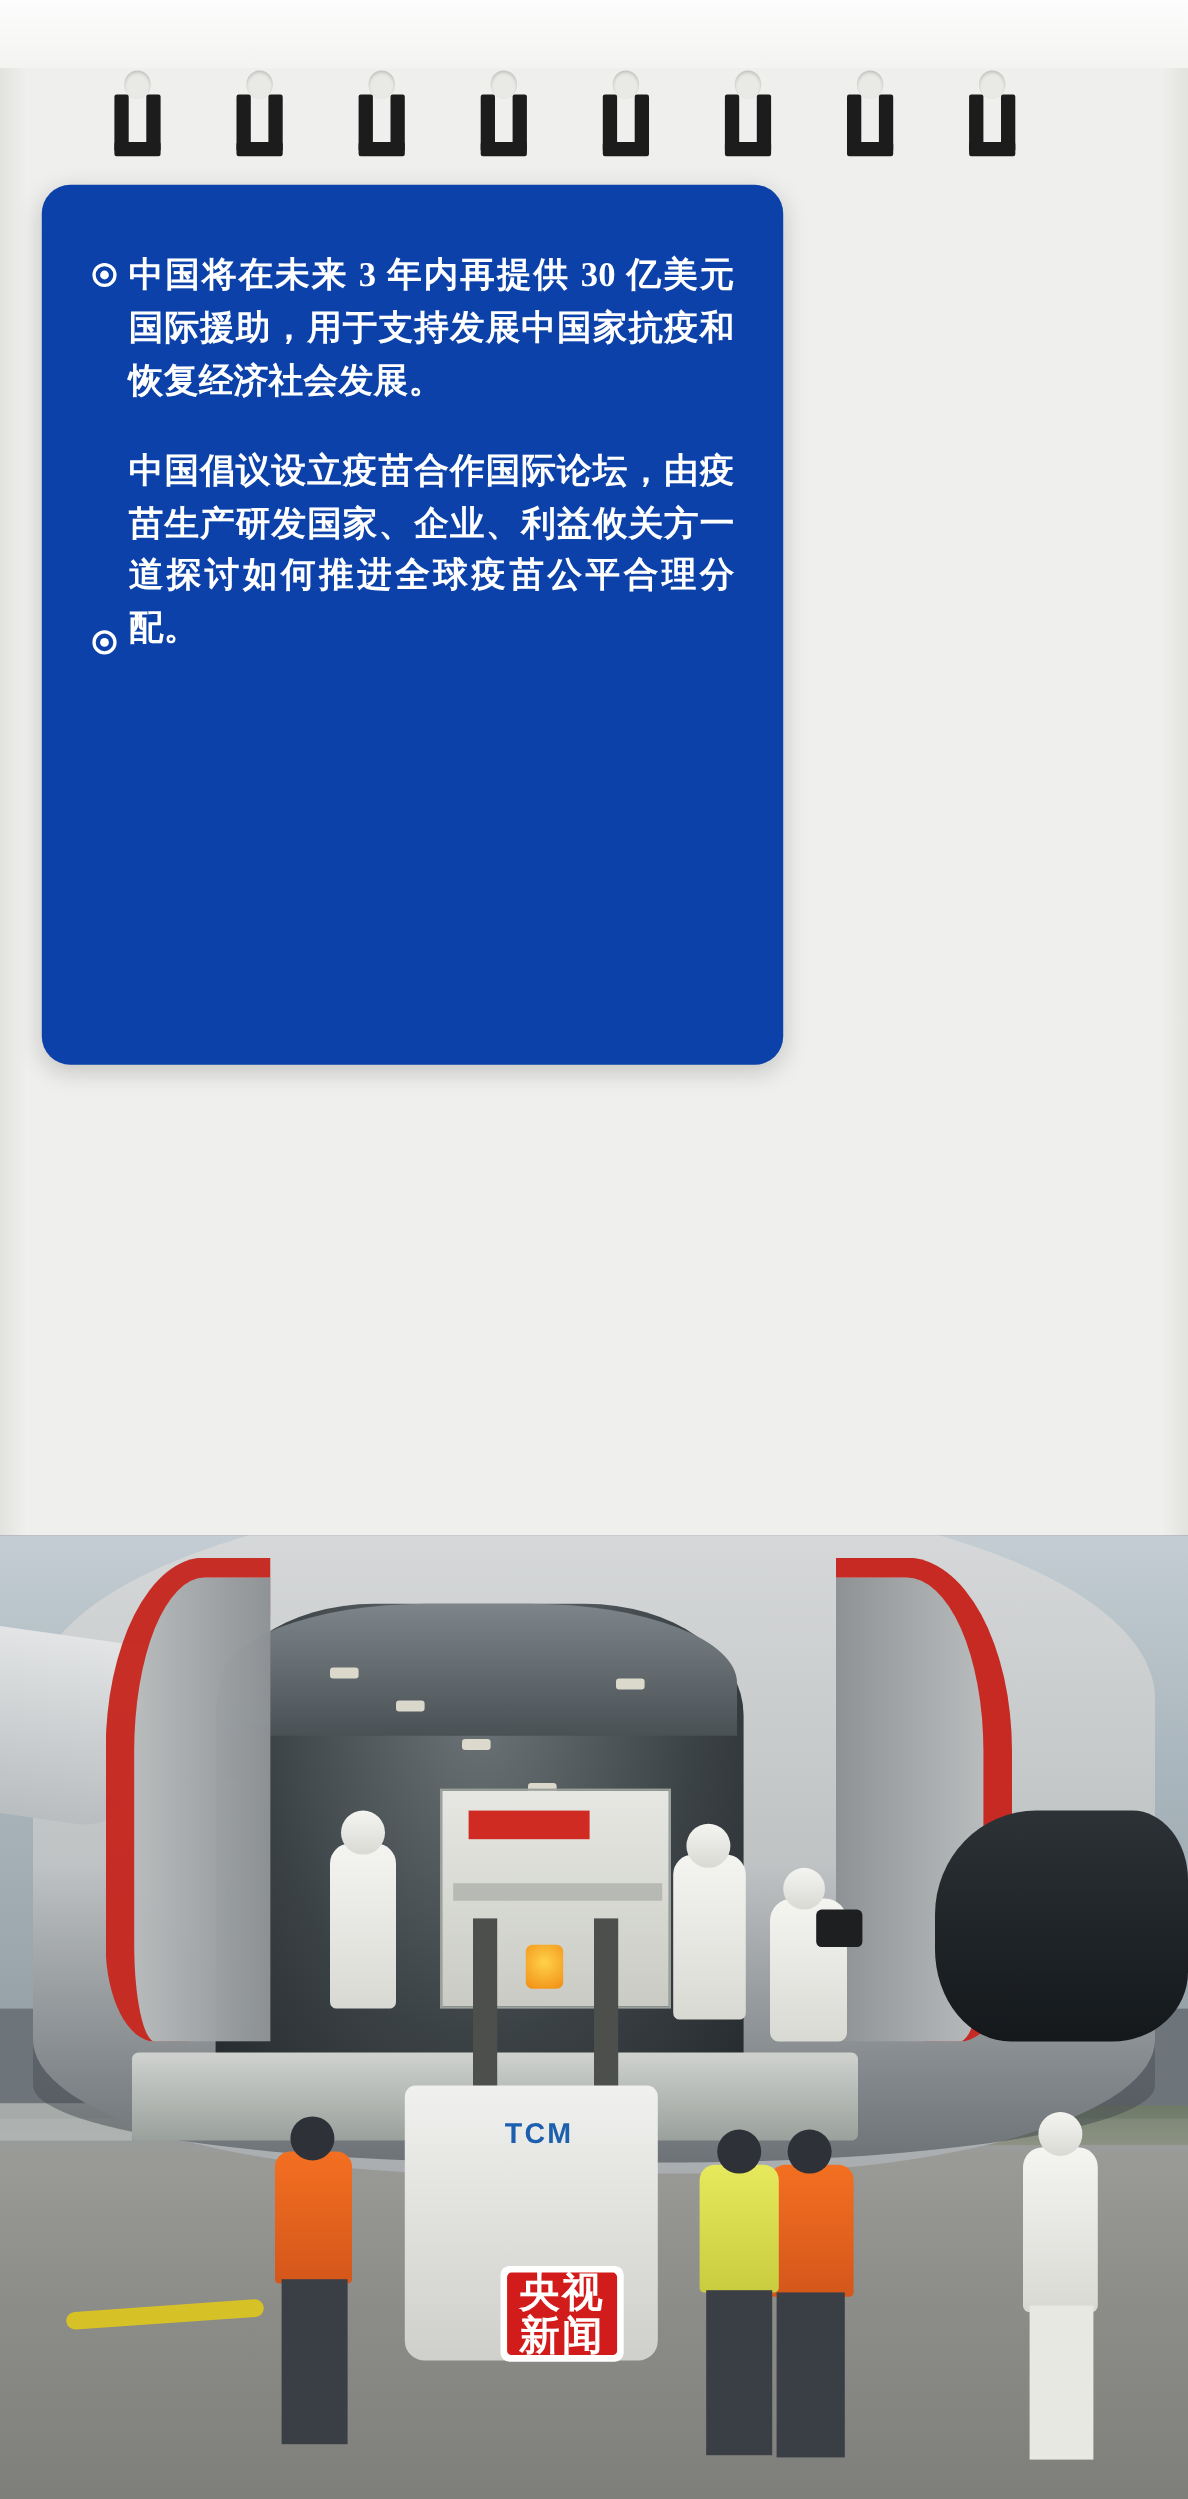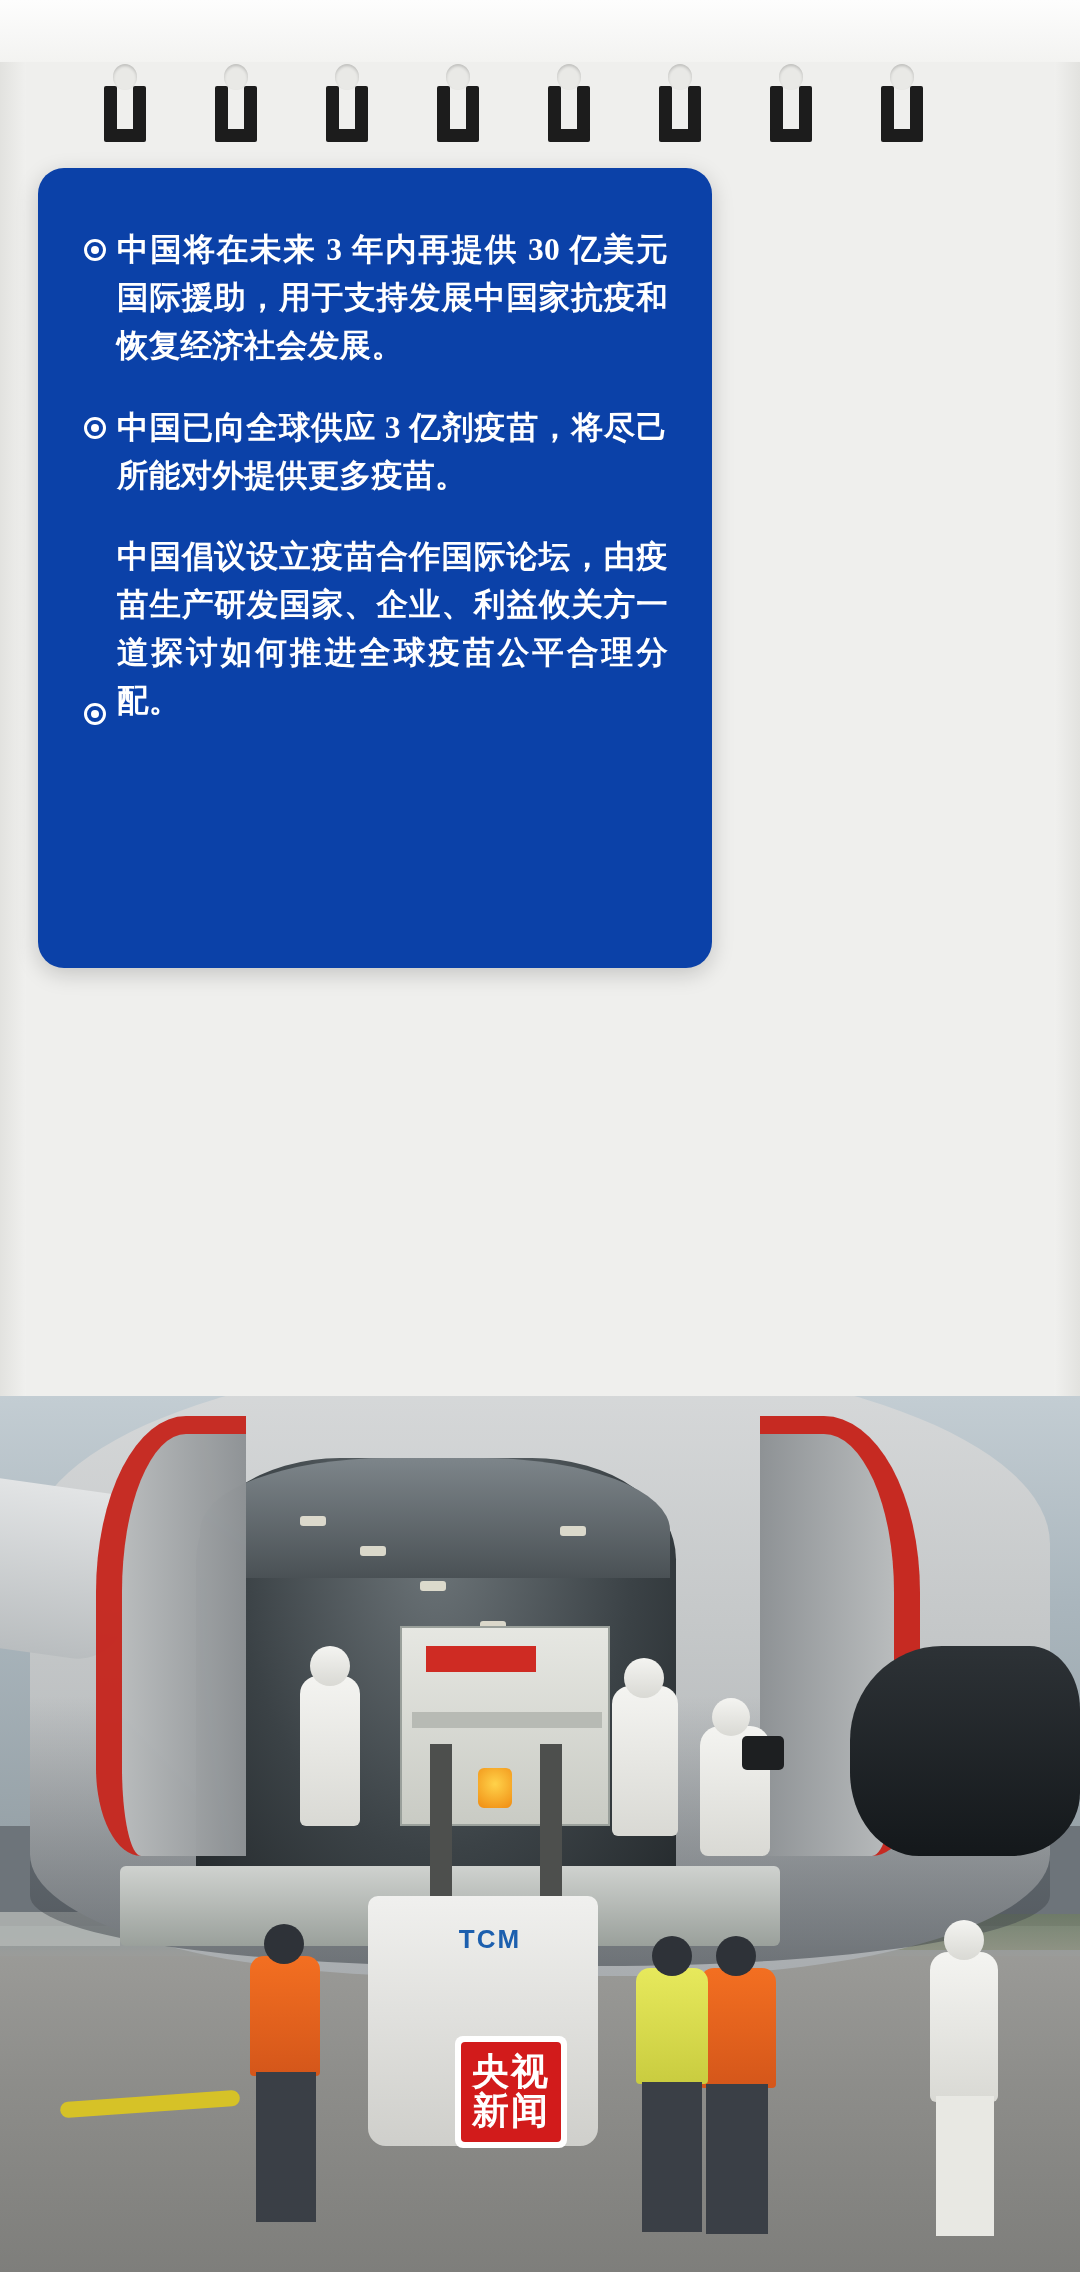--- a/index.html
+++ b/index.html
@@ -327,23 +327,23 @@
   }
   .w-legs {
     position: absolute;
     background: #3a3f46;
   }
 
   
   .cctv-logo {
     position: absolute;
     left: 455px;
-    top: 640px;
+    top: 664px;
     width: 112px;
-    height: 112px;
+    height: 87px;
     background: #ffffff;
     border-radius: 8px;
     padding: 6px;
   }
   .cctv-inner {
     width: 100%;
     height: 100%;
     background: #d21b1b;
     border-radius: 4px;
     display: flex;
@@ -428,24 +428,20 @@
   </div>
 
   <div class="card">
     <ul class="bullet-list">
       <li class="bullet-item">
         <span class="bullet-marker"></span>
         <span class="bullet-text">中国将在未来 3 年内再提供 30 亿美元国际援助，用于支持发展中国家抗疫和恢复经济社会发展。</span>
       </li>
       <li class="bullet-item">
         <span class="bullet-marker"></span>
-        <span class="bullet-text">中国已向全球供应 3 亿剂疫苗，将尽己所能对外提供更多疫苗。</span>
-      </li>
-      <li class="bullet-item">
-        <span class="bullet-marker"></span>
         <span class="bullet-text">中国倡议设立疫苗合作国际论坛，由疫苗生产研发国家、企业、利益攸关方一道探讨如何推进全球疫苗公平合理分配。</span>
       </li>
     </ul>
   </div>
 
   <div class="photo">
     <div class="sky"></div>
     <div class="horizon-band"></div>
     <div class="ground"></div>
     <div class="distant-bldg"></div>

